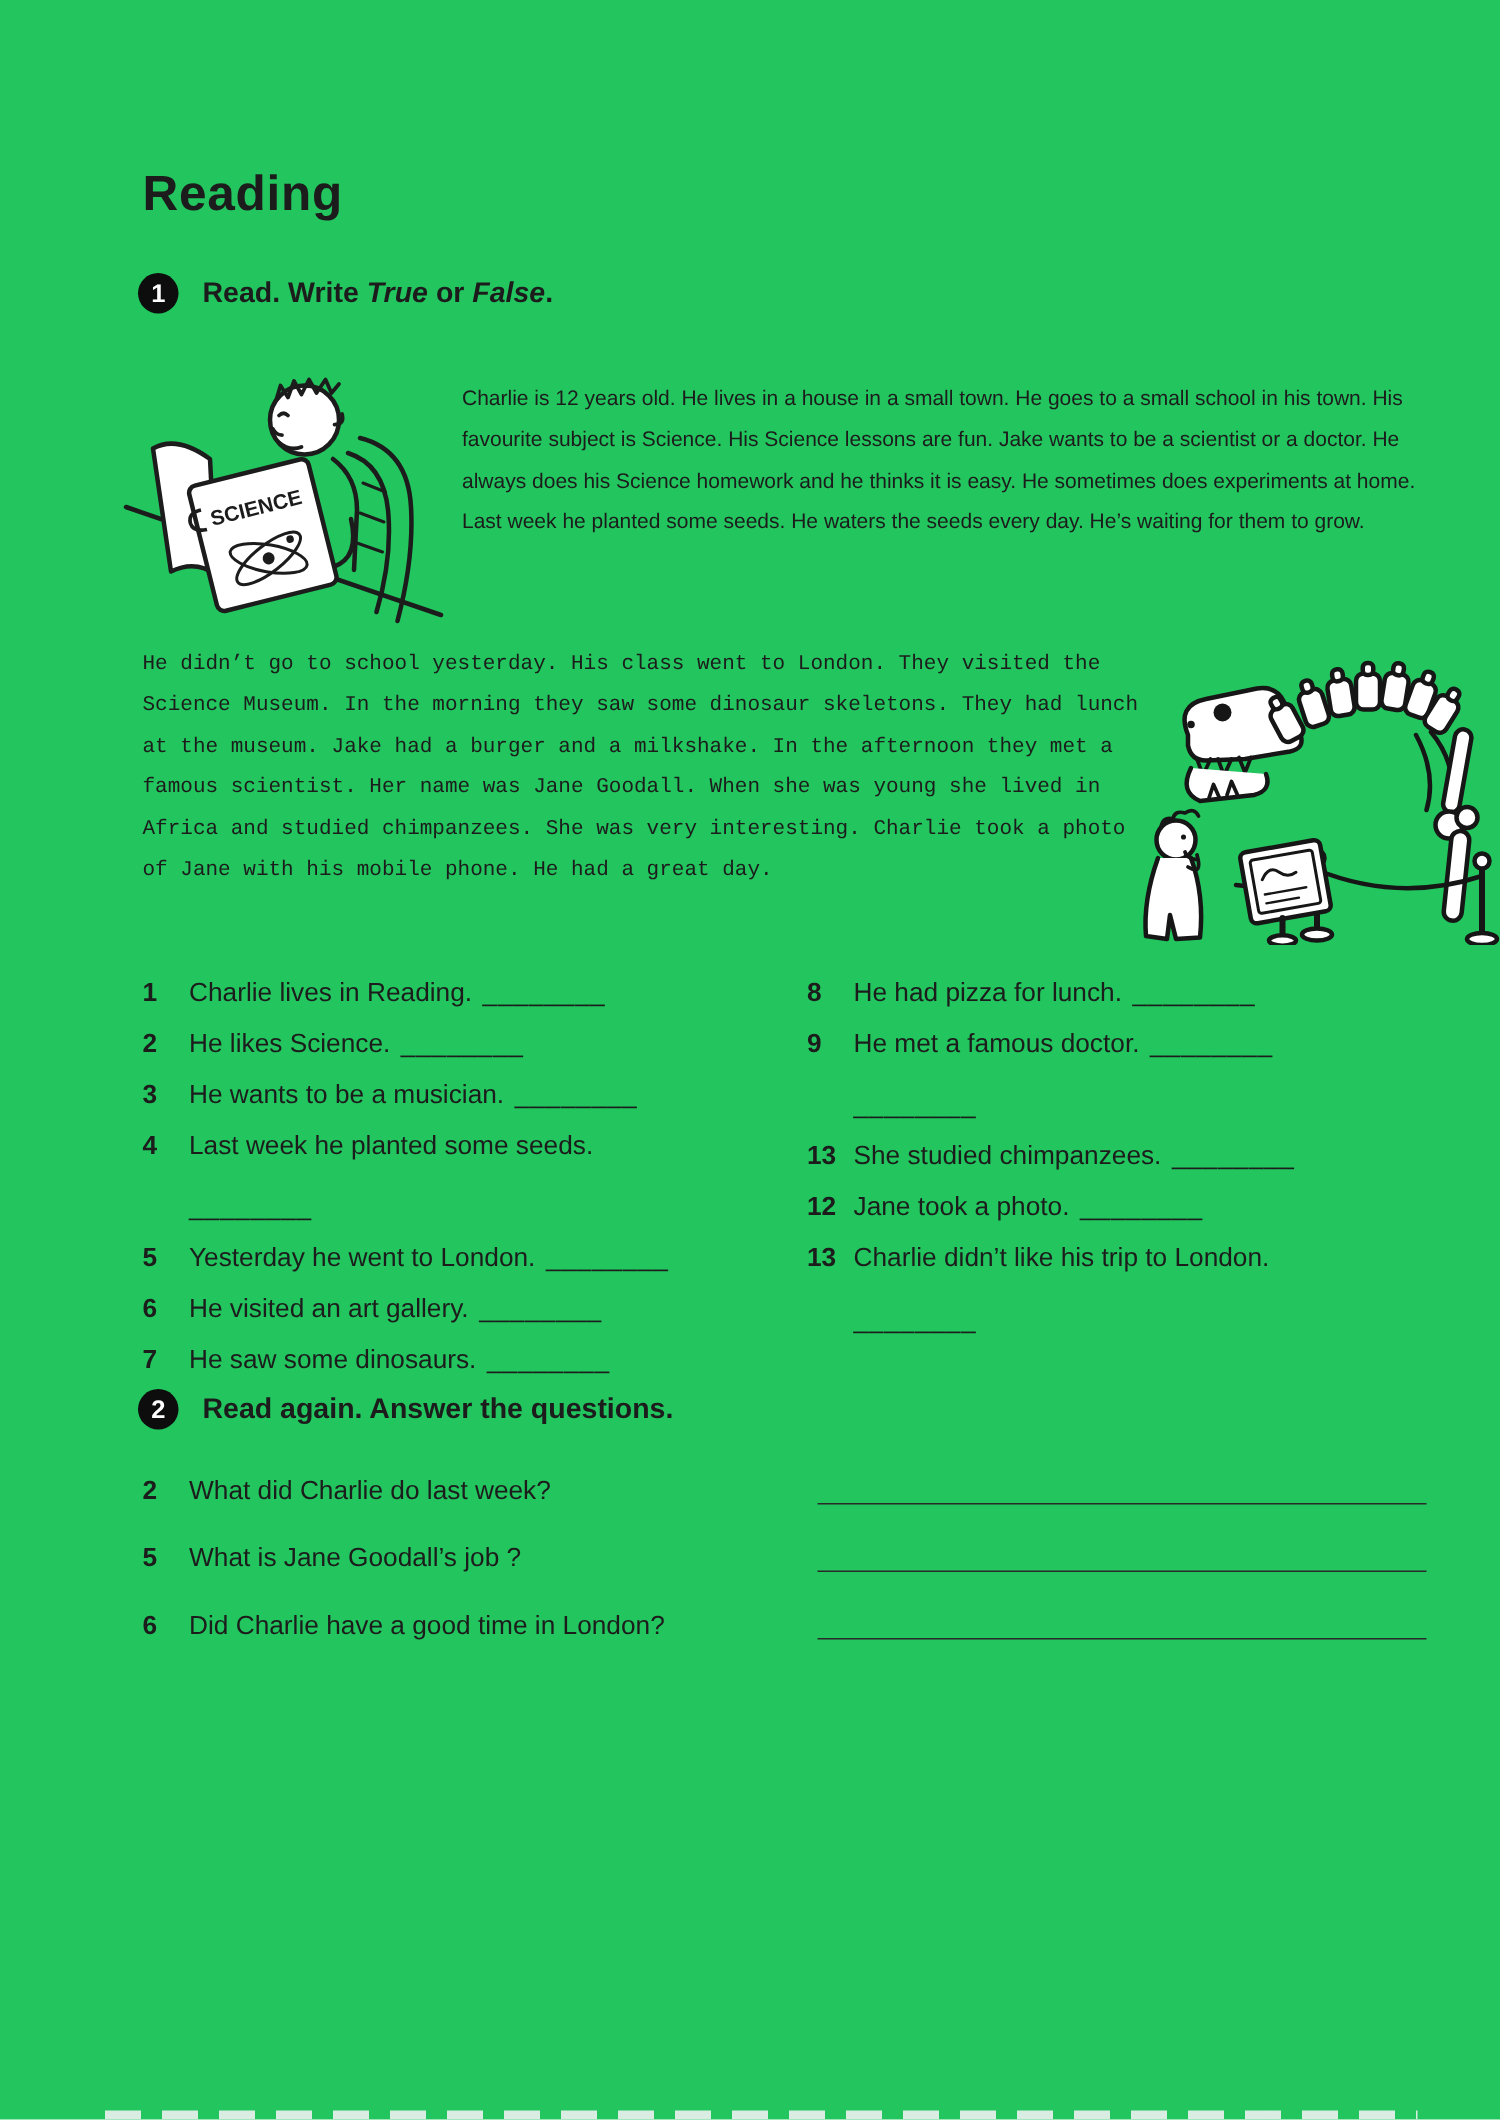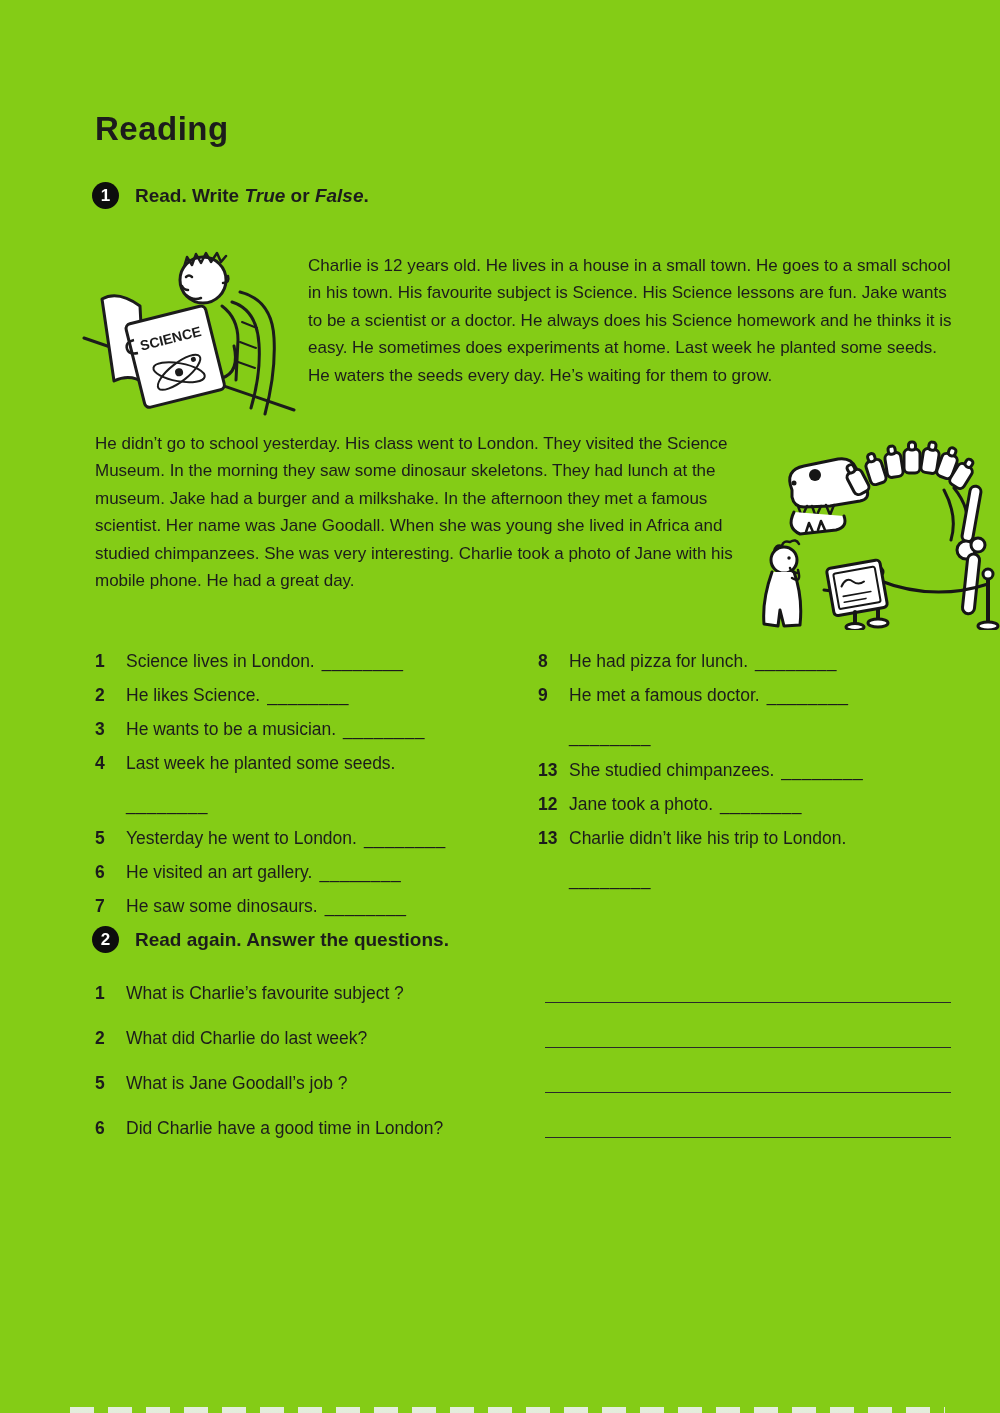--- a/index.html
+++ b/index.html
@@ -1,33 +1,33 @@
 <!DOCTYPE html>
 <html><head>
 <meta charset="utf-8">
 <style>
   html,body{margin:0;padding:0;background:#ffffff;}
   .page{
-    position:relative;width:1000px;height:1413px;background:#84cc16;
+    position:relative;width:1000px;height:1413px;background:#22c55e;
     font-family:"Liberation Sans", sans-serif;color:#1c1c1c;overflow:hidden;
   }
   .title{position:absolute;left:95px;top:110px;font-size:33px;font-weight:bold;letter-spacing:.5px;}
   .ex-head{position:absolute;display:flex;align-items:center;gap:16px;}
   .ex1-head{left:92px;top:182px;}
   .ex2-head{left:92px;top:926px;}
   .badge{width:27px;height:27px;border-radius:50%;background:#0d0d0d;color:#fff;
     font-weight:bold;font-size:17px;display:flex;align-items:center;justify-content:center;flex:0 0 27px;}
   .ex-label{font-size:19px;font-weight:bold;}
   .it{font-style:italic;}
   .illu{position:absolute;}
   .illu-boy{left:82px;top:240px;width:214px;height:184px;}
   .illu-dino{left:758px;top:426px;width:242px;height:204px;}
-  .para{position:absolute;font-size:17px;line-height:27.4px;color:#1c1c1c;}
+  .para{position:absolute;font-size:14px;line-height:27.4px;color:#1c1c1c;}
   .para1{left:308px;top:252px;width:652px;}
-  .para2{left:95px;top:430px;width:668px;}
+  .para2{left:95px;top:430px;width:668px;font-family:Liberation Mono, monospace;}
   .tf-col{position:absolute;top:652px;font-size:17.5px;}
   .tf-left{left:95px;width:440px;}
   .tf-right{left:538px;width:456px;}
   .tf-row{display:flex;margin-bottom:15px;line-height:19px;}
   .tf-num{font-weight:bold;flex:0 0 31px;}
   .blank{letter-spacing:.5px;margin-left:7px;white-space:nowrap;text-align:center;}
   .tf-blank-row{margin:22px 0 15px 31px;line-height:19px;}
   .tf-blank-row .blank{margin-left:0;}
   .q-list{position:absolute;left:95px;top:984px;width:860px;font-size:17.5px;}
   .q-row{position:relative;height:45px;line-height:19px;}
@@ -153,21 +153,21 @@
       <circle cx="31" cy="132" r="1.7" fill="#161616" stroke="none"></circle>
       <path d="M14,146 q-10,28 -8,52 l14,2 2,-16 4,16 16,-1 q3,-28 -6,-53"></path>
       <path d="M34,152 q10,6 6,-8" stroke-width="2.5" fill="none"></path>
       <path d="M39,147 q-6,-1 -7,-5" stroke-width="2.5" fill="none"></path>
     </g>
   </svg>
 
   <div class="tf-col tf-left">
     <div class="tf-row">
         <span class="tf-num">1</span>
-        <span>Science lives in London.</span>
+        <span>Charlie lives in Reading.</span>
         <span class="blank">________</span>
       </div>
     <div class="tf-row">
         <span class="tf-num">2</span>
         <span>He likes Science.</span>
         <span class="blank">________</span>
       </div>
     <div class="tf-row">
         <span class="tf-num">3</span>
         <span>He wants to be a musician.</span>
@@ -223,20 +223,19 @@
       </div>
     <div class="tf-blank-row"><span class="blank">________</span></div>
   </div>
 
   <div class="ex-head ex2-head">
     <div class="badge">2</div>
     <div class="ex-label">Read again. Answer the questions.</div>
   </div>
 
   <div class="q-list">
-    <div class="q-row"><span class="q-num">1</span><span>What is Charlie’s favourite subject ?</span><div class="answer-line"></div></div>
     <div class="q-row"><span class="q-num">2</span><span>What did Charlie do last week?</span><div class="answer-line"></div></div>
     <div class="q-row"><span class="q-num">5</span><span>What is Jane Goodall’s job ?</span><div class="answer-line"></div></div>
     <div class="q-row"><span class="q-num">6</span><span>Did Charlie have a good time in London?</span><div class="answer-line"></div></div>
   </div>
 
   <div class="footer-ghost"></div>
 </div>
 
 </body></html>

